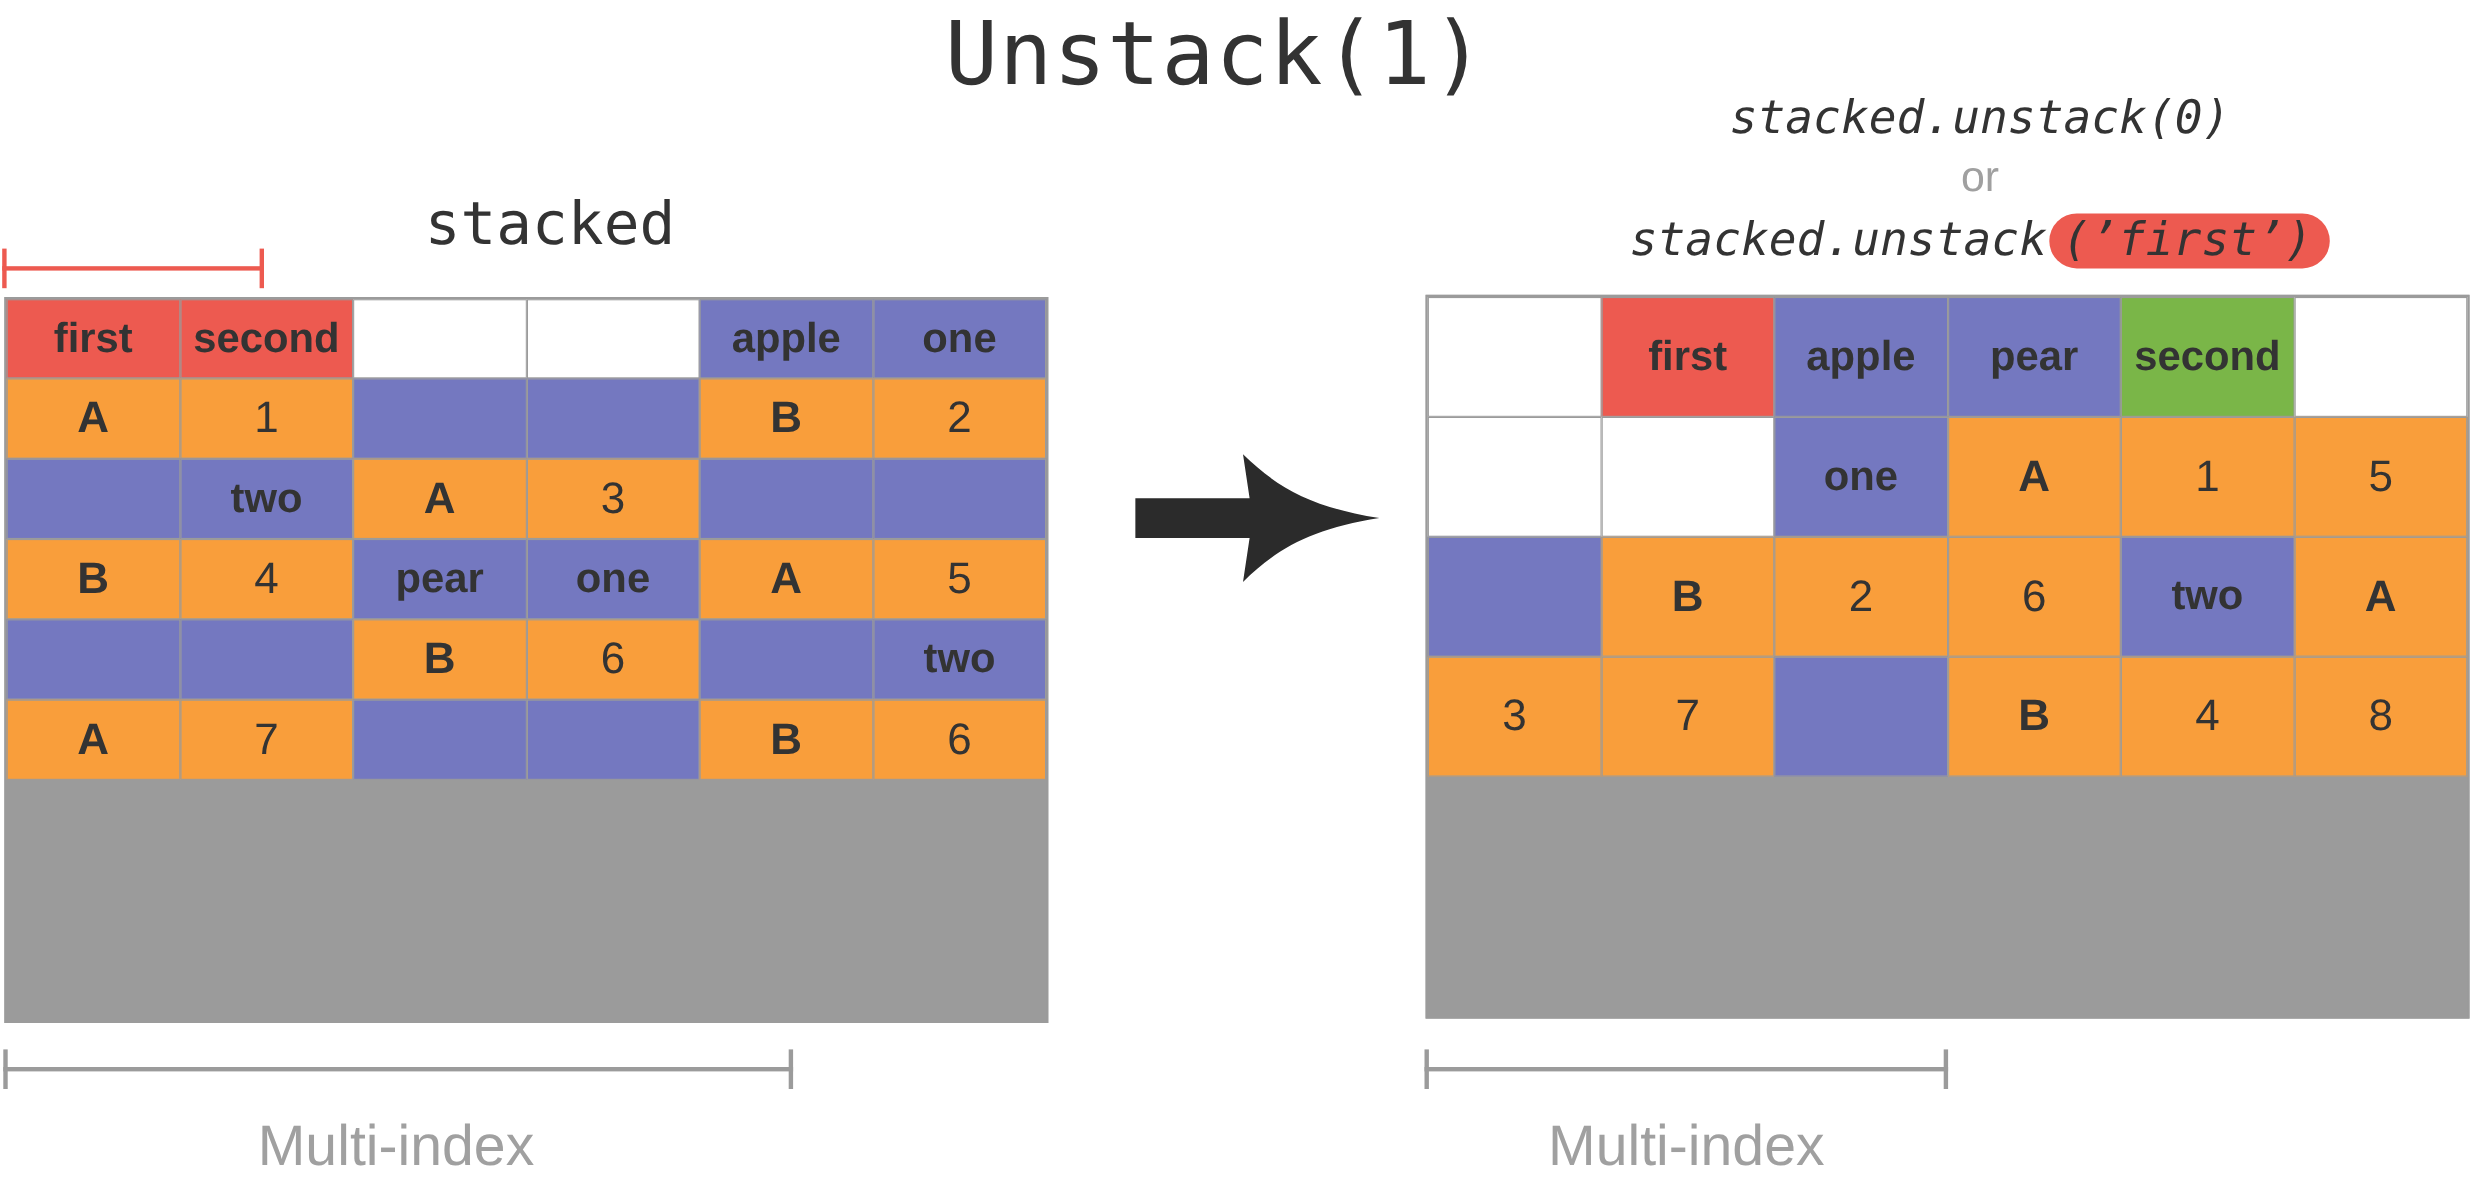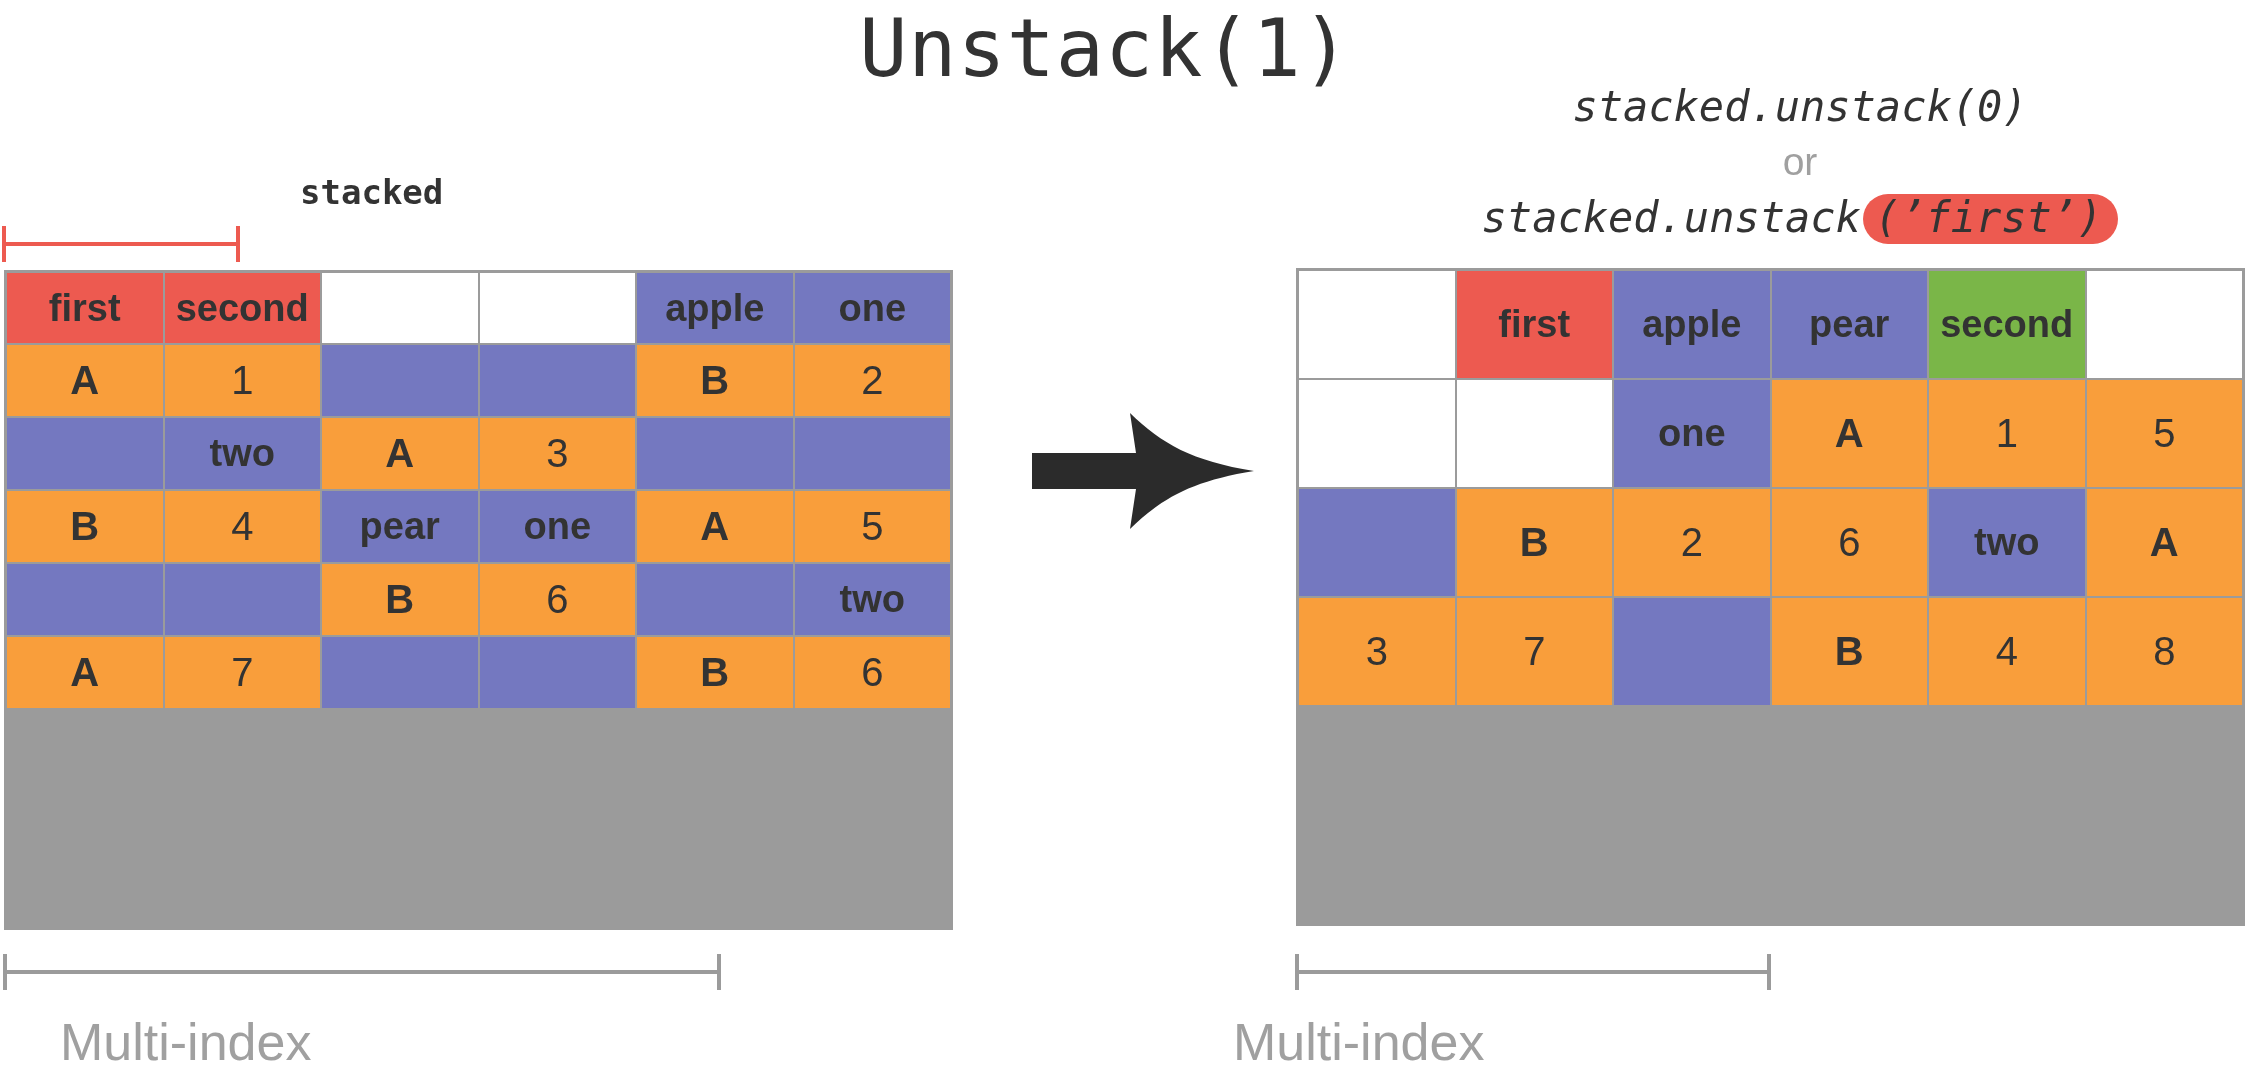--- a/index.html
+++ b/index.html
@@ -23,37 +23,37 @@
   .code-block{left:1450px; top:86px; width:700px; text-align:center;}
   .code-line{font-family:"DejaVu Sans Mono", monospace; font-size:42px; color:var(--text); line-height:1.0;font-style:italic;}
   .or-line{font-size:39px; color:var(--muted); margin:12px 0 10px 0;}
   .hl-pill{
     background:var(--red); border-radius:26px; padding:3px 16px 5px 12px; margin-left:2px;
     display:inline-block;
     text-align:right;
   }
 
   .stacked-label{
-    left:300px; top:172px; width:400px; text-align:left;
-    font-family:"DejaVu Sans Mono", monospace; font-size:34px; color:var(--text);font-weight:bold;
+    left:300px; top:172px; width:400px; text-align:center;
+    font-family:"DejaVu Sans Mono", monospace; font-size:54px; color:var(--text);
   }
 
   
   .bracket{height:36px;}
   .bracket .tick{position:absolute; top:0; bottom:0; width:4px;}
   .bracket .tick.l{left:0;} .bracket .tick.r{right:0;}
   .bracket .line{position:absolute; left:0; right:0; top:16px; height:4px;}
   .bracket.red-b .tick, .bracket.red-b .line{background:var(--red);}
   .bracket.gray-b .tick, .bracket.gray-b .line{background:var(--border);}
   .bracket-red{left:2px; top:226px; width:238px;}
   .bracket-gray-left{left:3px; top:954px; width:718px;}
   .bracket-gray-right{left:1295px; top:954px; width:476px;}
 
   .footer-label{
-    font-size:52px; color:var(--muted); 
+    font-size:52px; color:var(--muted); text-align:center;
   }
   .footer-left{left:60px; top:1012px; width:600px;}
   .footer-right{left:1233px; top:1012px; width:600px;}
 
   
   .tbl{
     display:grid; grid-template-columns:repeat(6,1fr);
     border:2px solid var(--border); background:var(--border);
   }
   .tbl-left{left:4px; top:270px; width:949px; grid-template-rows:72px repeat(8,73px);}

